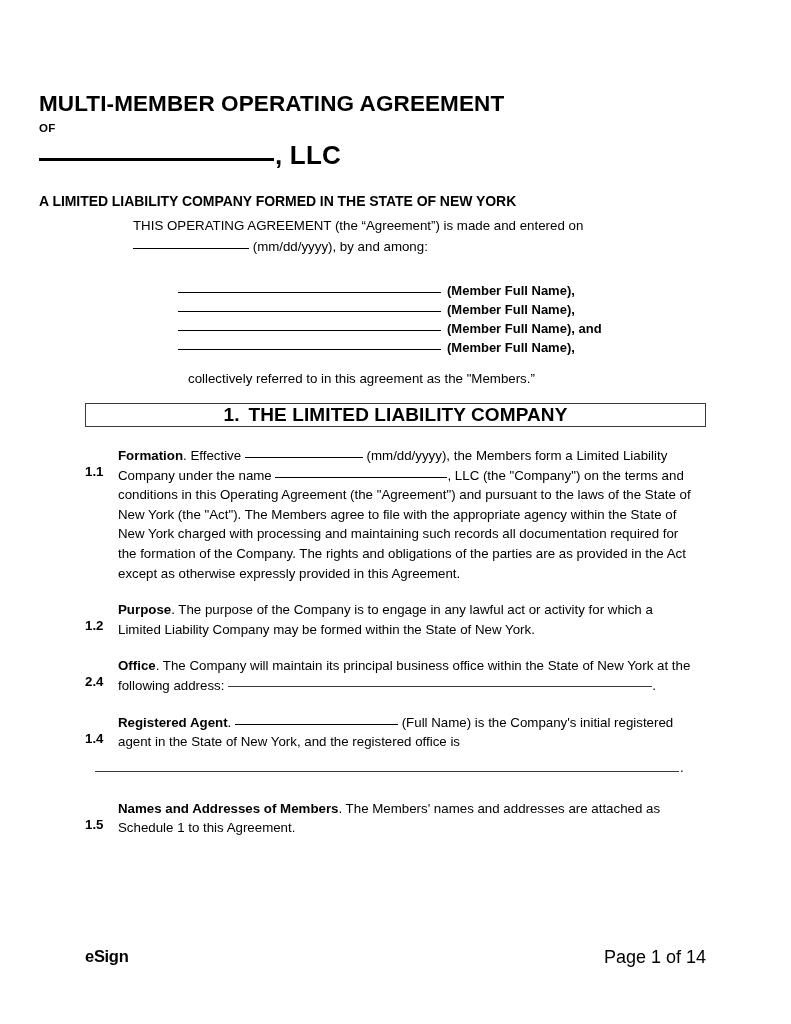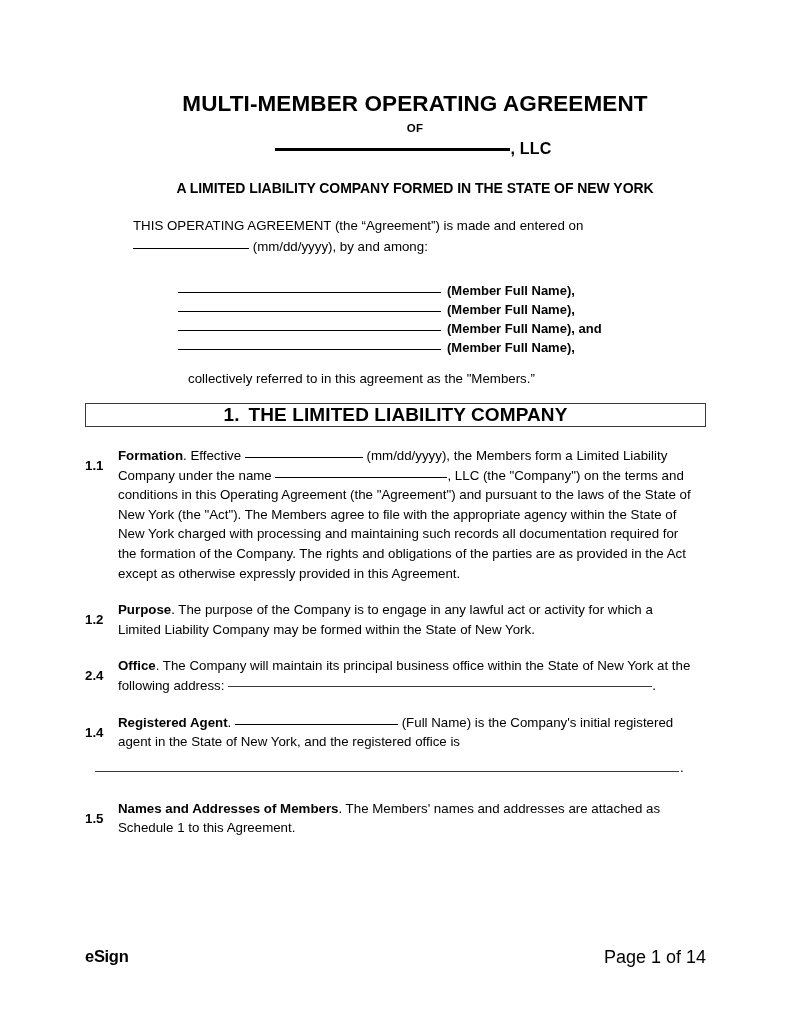--- a/index.html
+++ b/index.html
@@ -20,39 +20,39 @@
     overflow: hidden;
     box-sizing: border-box;
   }
 
   
   .title-block {
     position: absolute;
     left: 4px;
     right: 0;
     top: 92px;
-    text-align: center;
+    text-align: left;
     padding-left: 35px;
   }
   .doc-title {
     font-size: 22.5px;
     font-weight: bold;
     letter-spacing: 0.1px;
     line-height: 1.08;
     margin: 0;
   }
   .doc-of {
     font-size: 11.5px;
     font-weight: bold;
     margin: 6px 0 0 0;
     letter-spacing: 0.3px;
   }
   .doc-name-line {
     margin: 6px 4px 0 0;
-    font-size: 16px;
+    font-size: 26px;
     font-weight: bold;
     display: block;
     letter-spacing: 0.2px;
   }
   .doc-name-line .blank {
     display: inline-block;
     width: 235px;
     border-bottom: 3px solid #000;
     vertical-align: 3px;
     margin-right: 1px;
@@ -136,21 +136,21 @@
     line-height: 19.6px;
   }
   .clause {
     position: relative;
     padding-left: 33px;
     margin-bottom: 17px;
   }
   .clause .cnum {
     position: absolute;
     left: 0;
-    top: 10px;
+    top: 16px;
     font-weight: bold;
   }
   .clause .ctitle { font-weight: bold; }
   .clause p { margin: 0; }
 
   .blank-inline-sm {
     display: inline-block;
     width: 118px;
     border-bottom: 1.6px solid #000;
     vertical-align: 2px;

